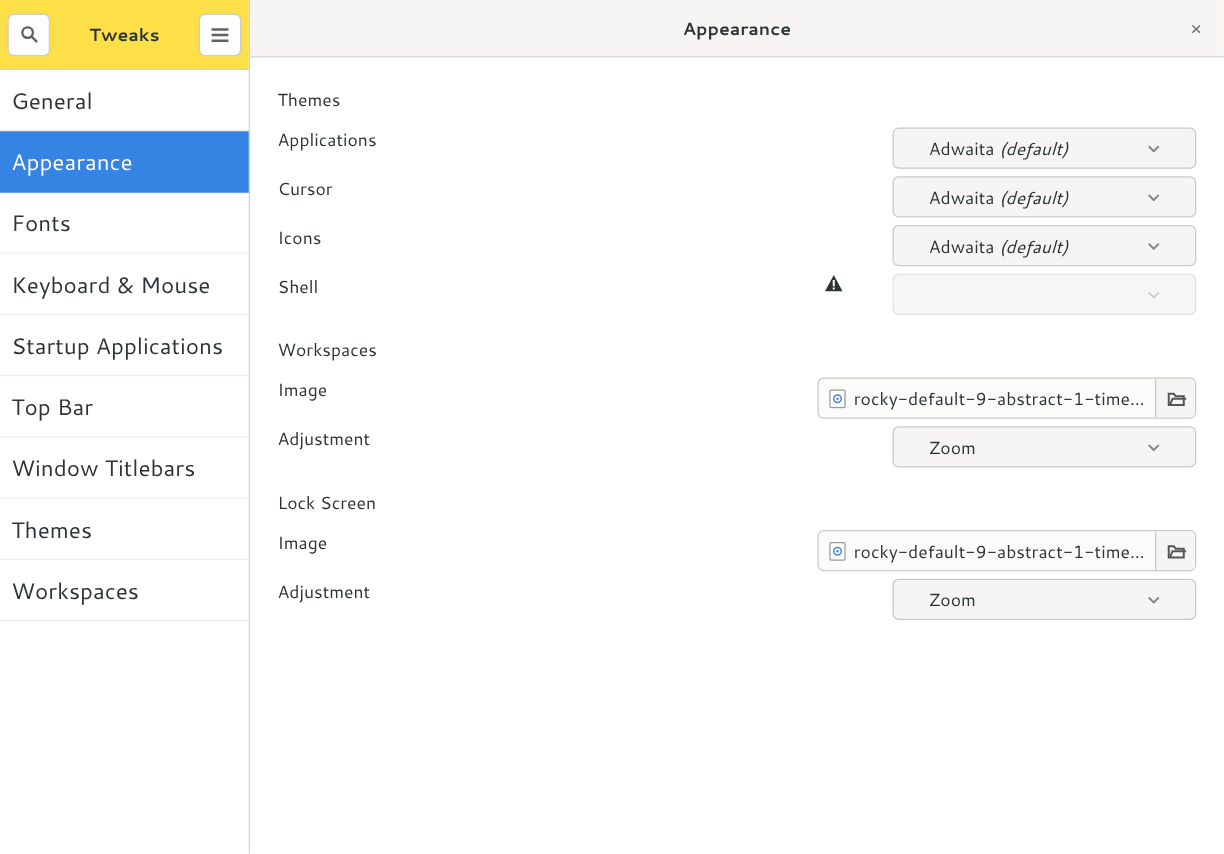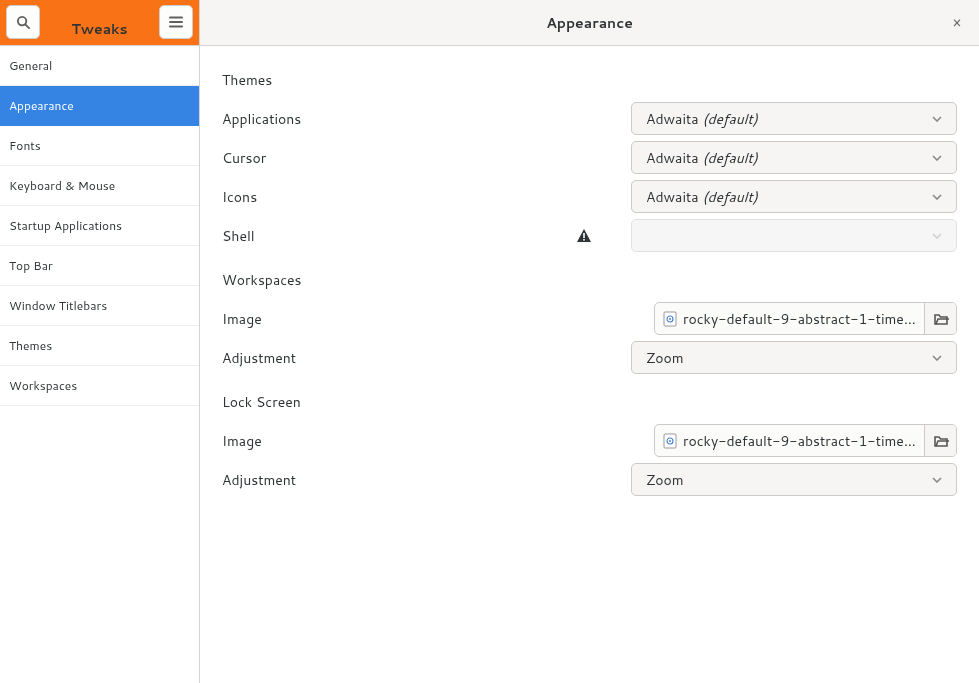--- a/index.html
+++ b/index.html
@@ -19,25 +19,25 @@
     }
     
     .sidebar {
       width: 200px;
       background: #ffffff;
       border-right: 1px solid #d3d3d1;
       display: flex;
       flex-direction: column;
     }
     .sidebar-header {
-      height: 46px;
-      background: #f97316;
+      height: 56px;
+      background: #fde047;
       border-bottom: 1px solid #d3d3d1;
       display: flex;
-      align-items: flex-end;
+      align-items: center;
       padding: 6px;
       gap: 6px;
     }
     .icon-btn {
       width: 34px;
       height: 34px;
       background: #fdfdfc;
       border: 1px solid #cfcbc8;
       border-radius: 5px;
       display: flex;
@@ -54,21 +54,21 @@
     }
     .sidebar-list {
       flex: 1;
       display: flex;
       flex-direction: column;
     }
     .sidebar-item {
       padding: 11px 9px;
       border-bottom: 1px solid #ededec;
       cursor: pointer;
-      font-size: 12px;
+      font-size: 18px;
       color: #2e3436;
     }
     .sidebar-item.selected {
       background: #3584e4;
       color: #fff;
       border-bottom: 1px solid #3584e4;
     }
     
     .main {
       flex: 1;
@@ -112,44 +112,44 @@
     .section-title {
       font-weight: normal;
       font-size: 14px;
       color: #2e3436;
       margin-bottom: 12px;
       margin-top: 18px;
     }
     .section-title:first-child { margin-top: 0; }
     .row {
       display: flex;
-      align-items: center;
+      align-items: flex-start;
       margin-bottom: 6px;
       min-height: 33px;
       gap: 33px;
     }
     .row-label {
       font-size: 14px;
       color: #2e3436;
     }
     .row-spacer { flex: 1; }
     .warn-icon {
       margin-right: 6px;
       display: flex;
       align-items: center;
     }
     .dropdown {
-      width: 326px;
+      width: 243px;
       height: 33px;
       background: #f6f5f4;
       border: 1px solid #ccc9c6;
       border-radius: 5px;
       display: flex;
       align-items: center;
-      padding: 0 14px;
+      padding: 0 28px;
       cursor: pointer;
       position: relative;
       font-size: 14px;
       color: #2e3436;
     }
     .dropdown.disabled {
       opacity: 0.55;
       cursor: default;
       background: #f1f0ef;
     }

